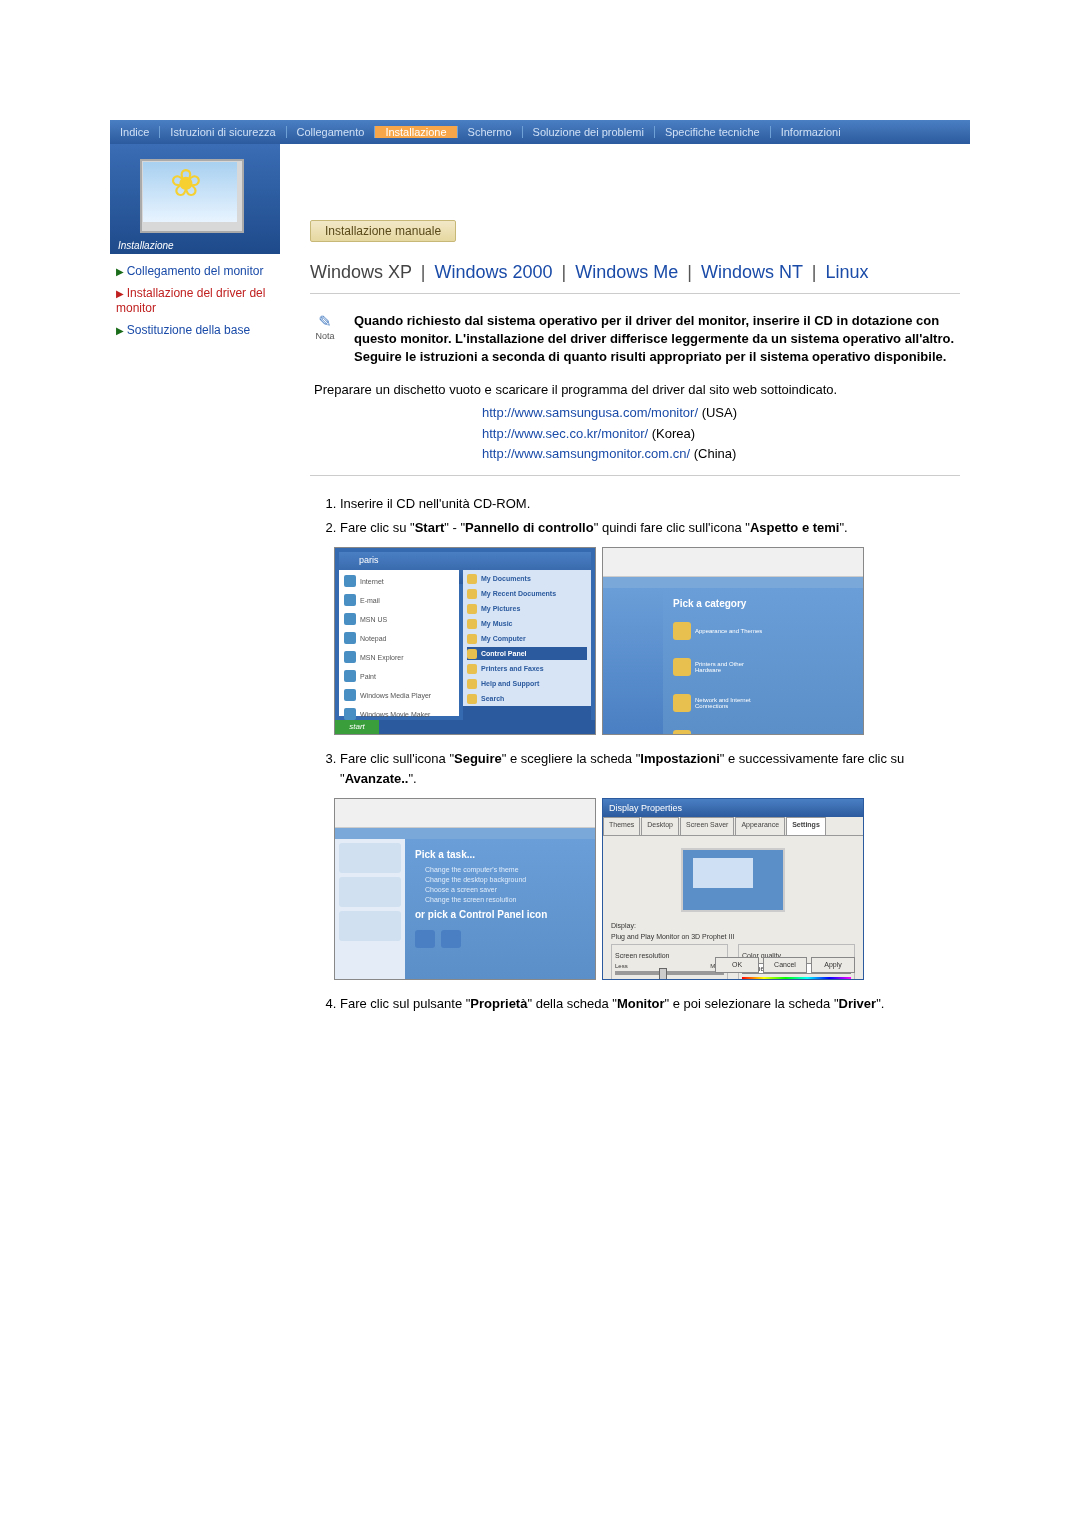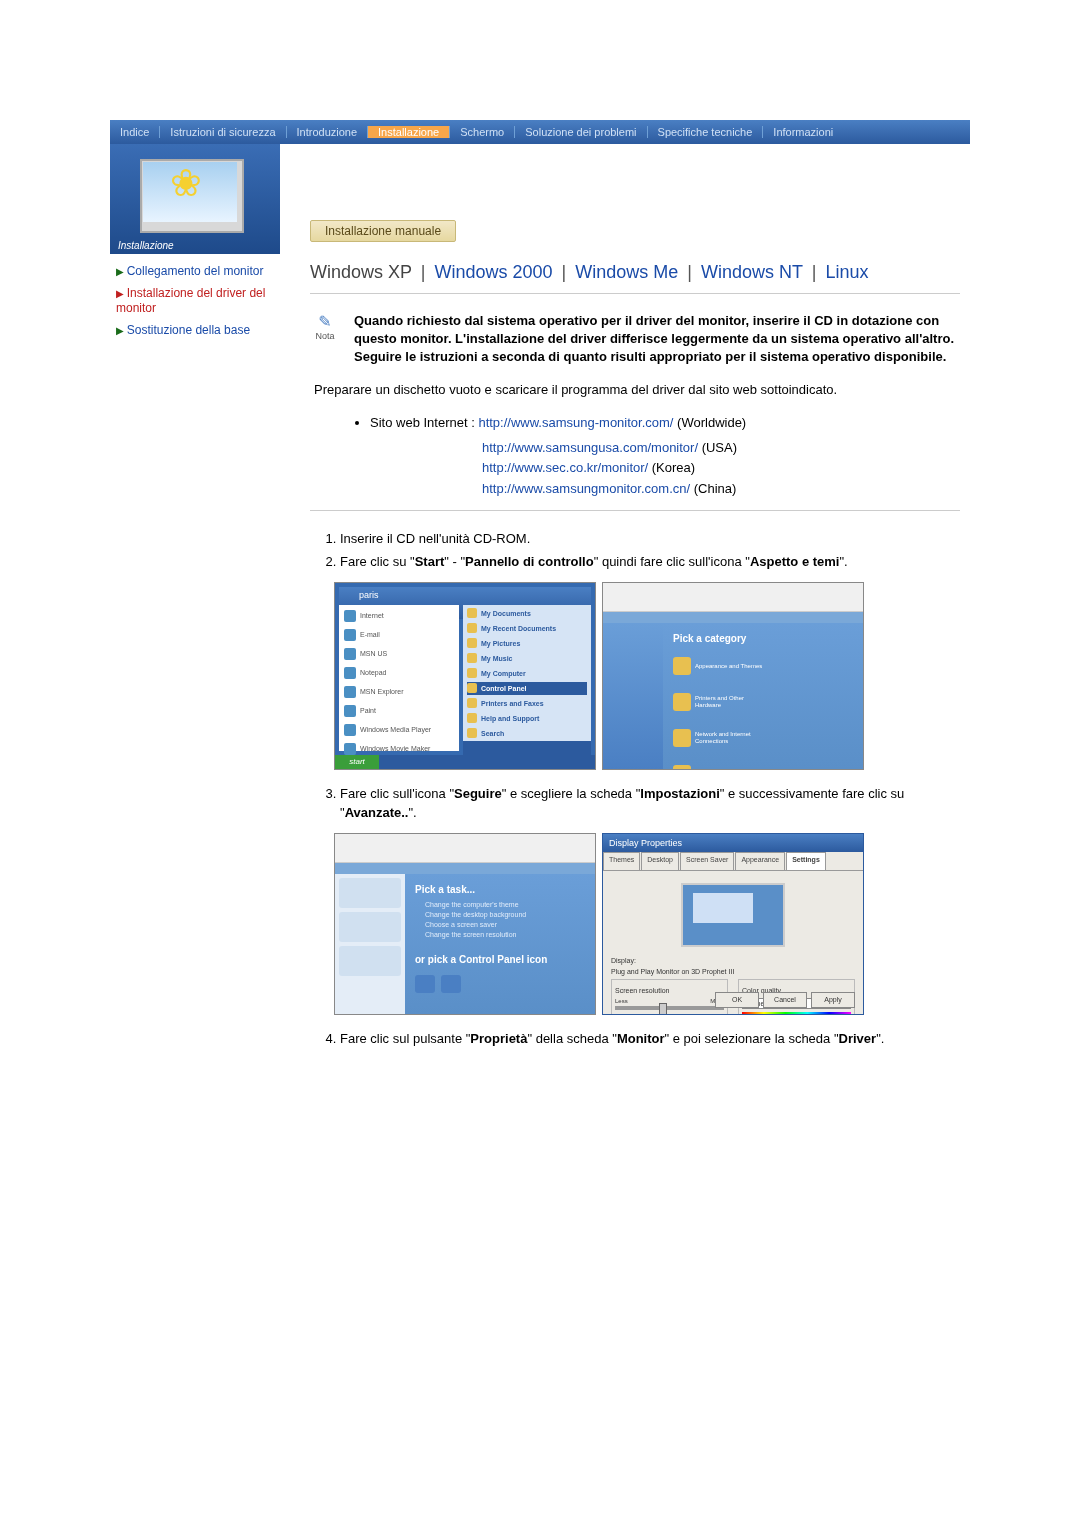--- a/index.html
+++ b/index.html
@@ -97,21 +97,21 @@
 .s4 .btns { position: absolute; bottom: 6px; right: 8px; display: flex; gap: 4px; }
 .s4 .btn { width: 42px; height: 14px; background: #eceae4; border: 1px solid #888; font-size: 7px; color: #333; text-align: center; line-height: 13px; }
 </style>
 </head>
 <body>
 
 <div class="page">
   <div class="topnav">
     <div class="item">Indice</div>
     <div class="item">Istruzioni di sicurezza</div>
-    <div class="item">Introduzione</div>
+    <div class="item">Collegamento</div>
     <div class="item active">Installazione</div>
     <div class="item">Schermo</div>
     <div class="item">Soluzione dei problemi</div>
     <div class="item">Specifiche tecniche</div>
     <div class="item">Informazioni</div>
   </div>
 
   <div class="body-row">
     <div class="sidebar">
       <div class="monitor-img">
@@ -144,26 +144,20 @@
       </div>
       <hr class="thin">
 
       <div class="note-row">
         <div class="nota-icon"><span class="ic">✎</span><span>Nota</span></div>
         <div class="note-text">Quando richiesto dal sistema operativo per il driver del monitor, inserire il CD in dotazione con questo monitor. L'installazione del driver differisce leggermente da un sistema operativo all'altro. Seguire le istruzioni a seconda di quanto risulti appropriato per il sistema operativo disponibile.</div>
       </div>
 
       <div class="plain">Preparare un dischetto vuoto e scaricare il programma del driver dal sito web sottoindicato.</div>
 
-      <ul class="dots">
-        <li>
-          <span>Sito web Internet :</span>
-          <a href="#" class="lnk">http://www.samsung-monitor.com/</a><span> (Worldwide)</span>
-        </li>
-      </ul>
       <div class="indent-links">
         <a href="#" class="lnk">http://www.samsungusa.com/monitor/</a><span> (USA)</span><br>
         <a href="#" class="lnk">http://www.sec.co.kr/monitor/</a><span> (Korea)</span><br>
         <a href="#" class="lnk">http://www.samsungmonitor.com.cn/</a><span> (China)</span>
       </div>
 
       <hr class="thin">
 
 
       <ol class="steps">
@@ -305,21 +299,21 @@
             <div class="box"></div>
               <div class="box"></div>
               <div class="box"></div>
           </div>
           <div class="mainp">
             <div class="task">Pick a task...</div>
             <div class="tline">Change the computer's theme</div>
             <div class="tline">Change the desktop background</div>
             <div class="tline">Choose a screen saver</div>
             <div class="tline">Change the screen resolution</div>
-            <div class="task" style="margin-top:16px">or pick a Control Panel icon</div>
+            <div class="task" style="margin-top:6px">or pick a Control Panel icon</div>
             <div class="cpline">
                 <div class="cpi"></div>
                 <div class="cpi"></div>
               </div>
           </div>
         </div>
 
         <div class="shot s4">
           <div class="tb">Display Properties</div>
           <div class="tabs">

